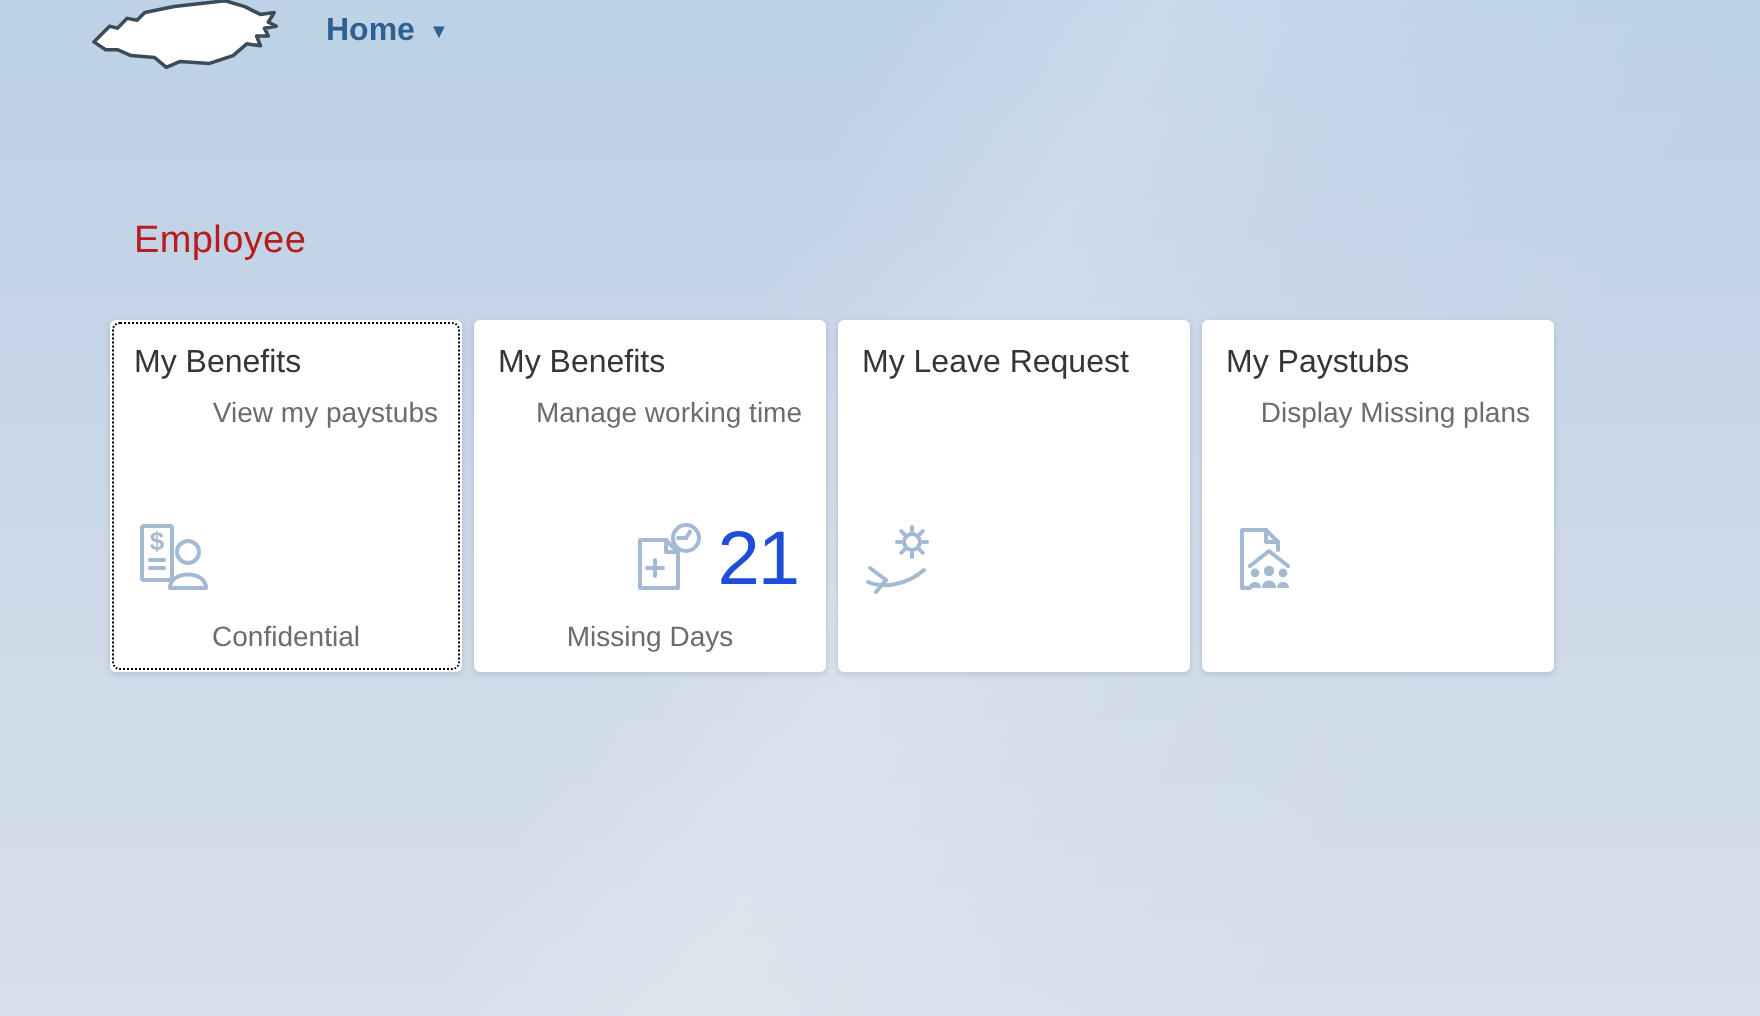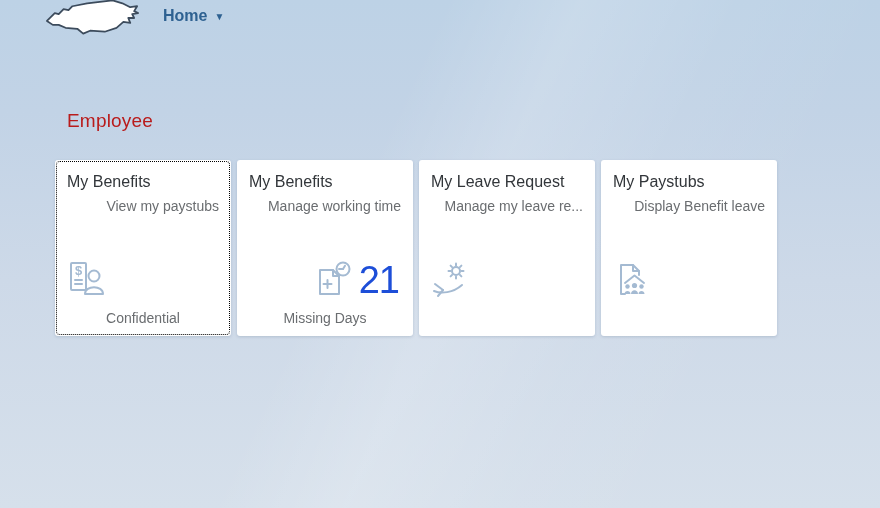--- a/index.html
+++ b/index.html
@@ -127,21 +127,20 @@
         <path class="st" d="M30 9 h-4"></path>
         <path class="st" d="M30 9 l2 -3.2"></path>
       </svg>
       <div class="kpi-number">21</div>
     </div>
     <div class="tile-footer">Missing Days</div>
   </div>
 
   <div class="tile">
     <div class="tile-title">My Leave Request</div>
-    <div class="tile-subtitle">Manage my leave re...</div>
     <div class="tile-spacer"></div>
     <div class="tile-content">
       <svg class="tile-icon" viewBox="0 0 40 40" aria-hidden="true">
         <circle class="st" cx="25" cy="11" r="4"></circle>
         <path class="st" d="M25 3.5 v2"></path>
         <path class="st" d="M25 16.5 v2"></path>
         <path class="st" d="M17.5 11 h2"></path>
         <path class="st" d="M30.5 11 h2"></path>
         <path class="st" d="M19.6 5.6 l1.5 1.5"></path>
         <path class="st" d="M28.9 14.9 l1.5 1.5"></path>
@@ -150,21 +149,21 @@
         <path class="st" d="M4 24 l8 6"></path>
         <path class="st" d="M3 31 c7 3 19 2 28 -6"></path>
         <path class="st" d="M12 30 l-5 6"></path>
       </svg>
     </div>
     <div class="tile-footer"></div>
   </div>
 
   <div class="tile">
     <div class="tile-title">My Paystubs</div>
-    <div class="tile-subtitle">Display Benefit leave</div>
+    <div class="tile-subtitle">Display Missing plans</div>
     <div class="tile-spacer"></div>
     <div class="tile-content">
       <svg class="tile-icon" viewBox="0 0 40 40" aria-hidden="true">
         <path class="st" d="M26 15 v-4 l-6 -6 h-12 v29 h4"></path>
         <path class="st" d="M20 5 v6 h6"></path>
         <path class="st" d="M12 23 l9.5 -7.5 L31 23"></path>
         <circle class="fl" cx="14.5" cy="26.5" r="2.2"></circle>
         <path class="fl" d="M11.5 34 c0 -4 6 -4 6 0 z"></path>
         <circle class="fl" cx="21.5" cy="25.5" r="2.6"></circle>
         <path class="fl" d="M18 34 c0 -5 7 -5 7 0 z"></path>

